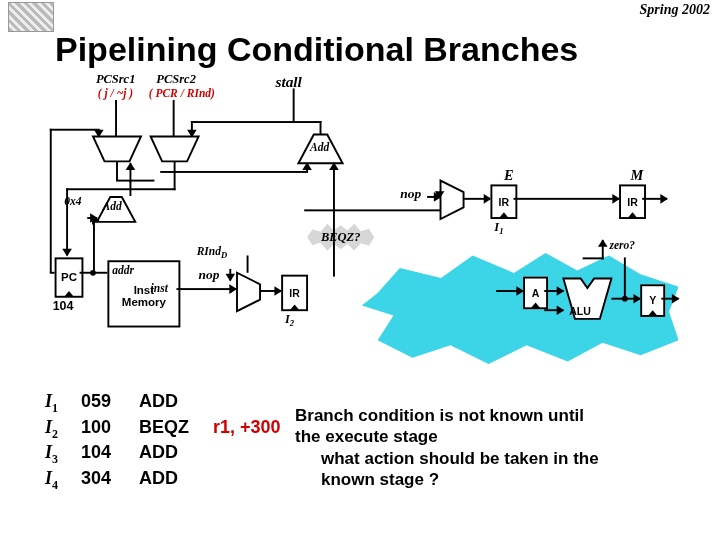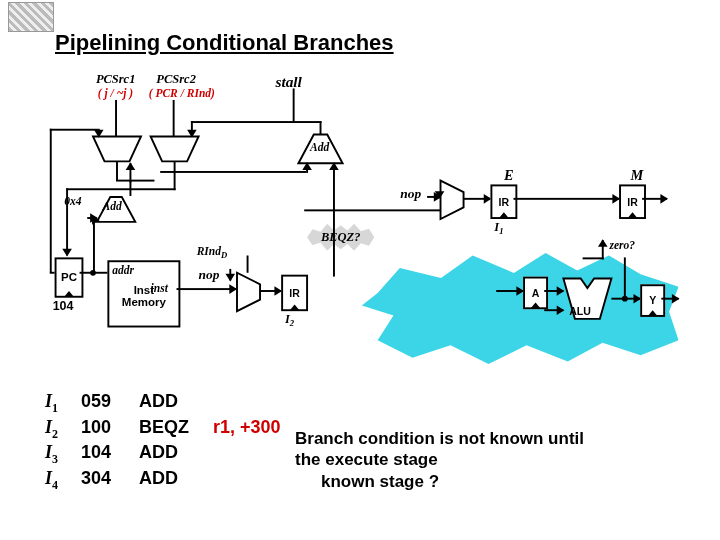--- a/index.html
+++ b/index.html
@@ -28,22 +28,21 @@
     font-style: italic;
     font-weight: bold;
     font-size: 14px;
     line-height: 1.15;
   }
   .title {
     left: 55px;
     top: 30px;
     font-family: Arial, Helvetica, sans-serif;
     font-weight: bold;
-    font-size: 22px;
-    text-decoration: underline;
+    font-size: 34px;
   }
 
   
   .crest {
     left: 8px; top: 2px;
     width: 44px; height: 28px;
     border: 1px solid #999;
     background:
       repeating-linear-gradient(45deg, #bbb 0 3px, #eee 3px 6px);
   }
@@ -153,38 +152,39 @@
   .itable .row { display:flex; gap:14px; align-items:baseline; }
   .itable .idx { font-family:"Times New Roman",serif; font-style:italic; width:22px; }
   .itable .idx sub { font-size:12px; font-style:normal; }
   .itable .addr { width:44px; text-align:left; }
   .itable .mnem { width:60px; text-align:left; }
   .itable .ops { }
 
   
   .explain {
     left: 295px;
-    top: 428px;
+    top: 405px;
     width: 405px;
     font-family: Arial, Helvetica, sans-serif;
     font-weight: bold;
     font-size: 17px;
     line-height: 1.25;
   }
   .explain .indent { padding-left: 26px; display:block; }
 
 </style>
 </head>
 <body>
 
 <div class="canvas">
 
   <div class="abs crest"></div>
 
   <div class="abs header-right">
+    <div>Spring 2002</div>
   </div>
 
   <div class="abs title">Pipelining Conditional Branches</div>
 
   <div class="abs diagram">
 
     <div class="lbl serif-it" style="left:53px; top:-4px;">PCSrc1</div>
     <div class="lbl serif-it red small" style="left:55px; top:12px;">( j / ~j )</div>
 
     <div class="lbl serif-it" style="left:116px; top:-4px;">PCSrc2</div>
@@ -369,16 +369,17 @@
       <span class="idx serif-it"><span>I</span><sub>4</sub></span>
       <span class="addr">304</span>
       <span class="mnem">ADD</span>
       <span class="ops"></span>
     </div>
   </div>
 
   <div class="abs explain">
     <span>Branch condition is not known until</span><br>
     <span>the execute stage</span><br>
+    <span class="indent">what action should be taken in the</span>
     <span class="indent">known stage ?</span>
   </div>
 
 </div>
 
 </body></html>

